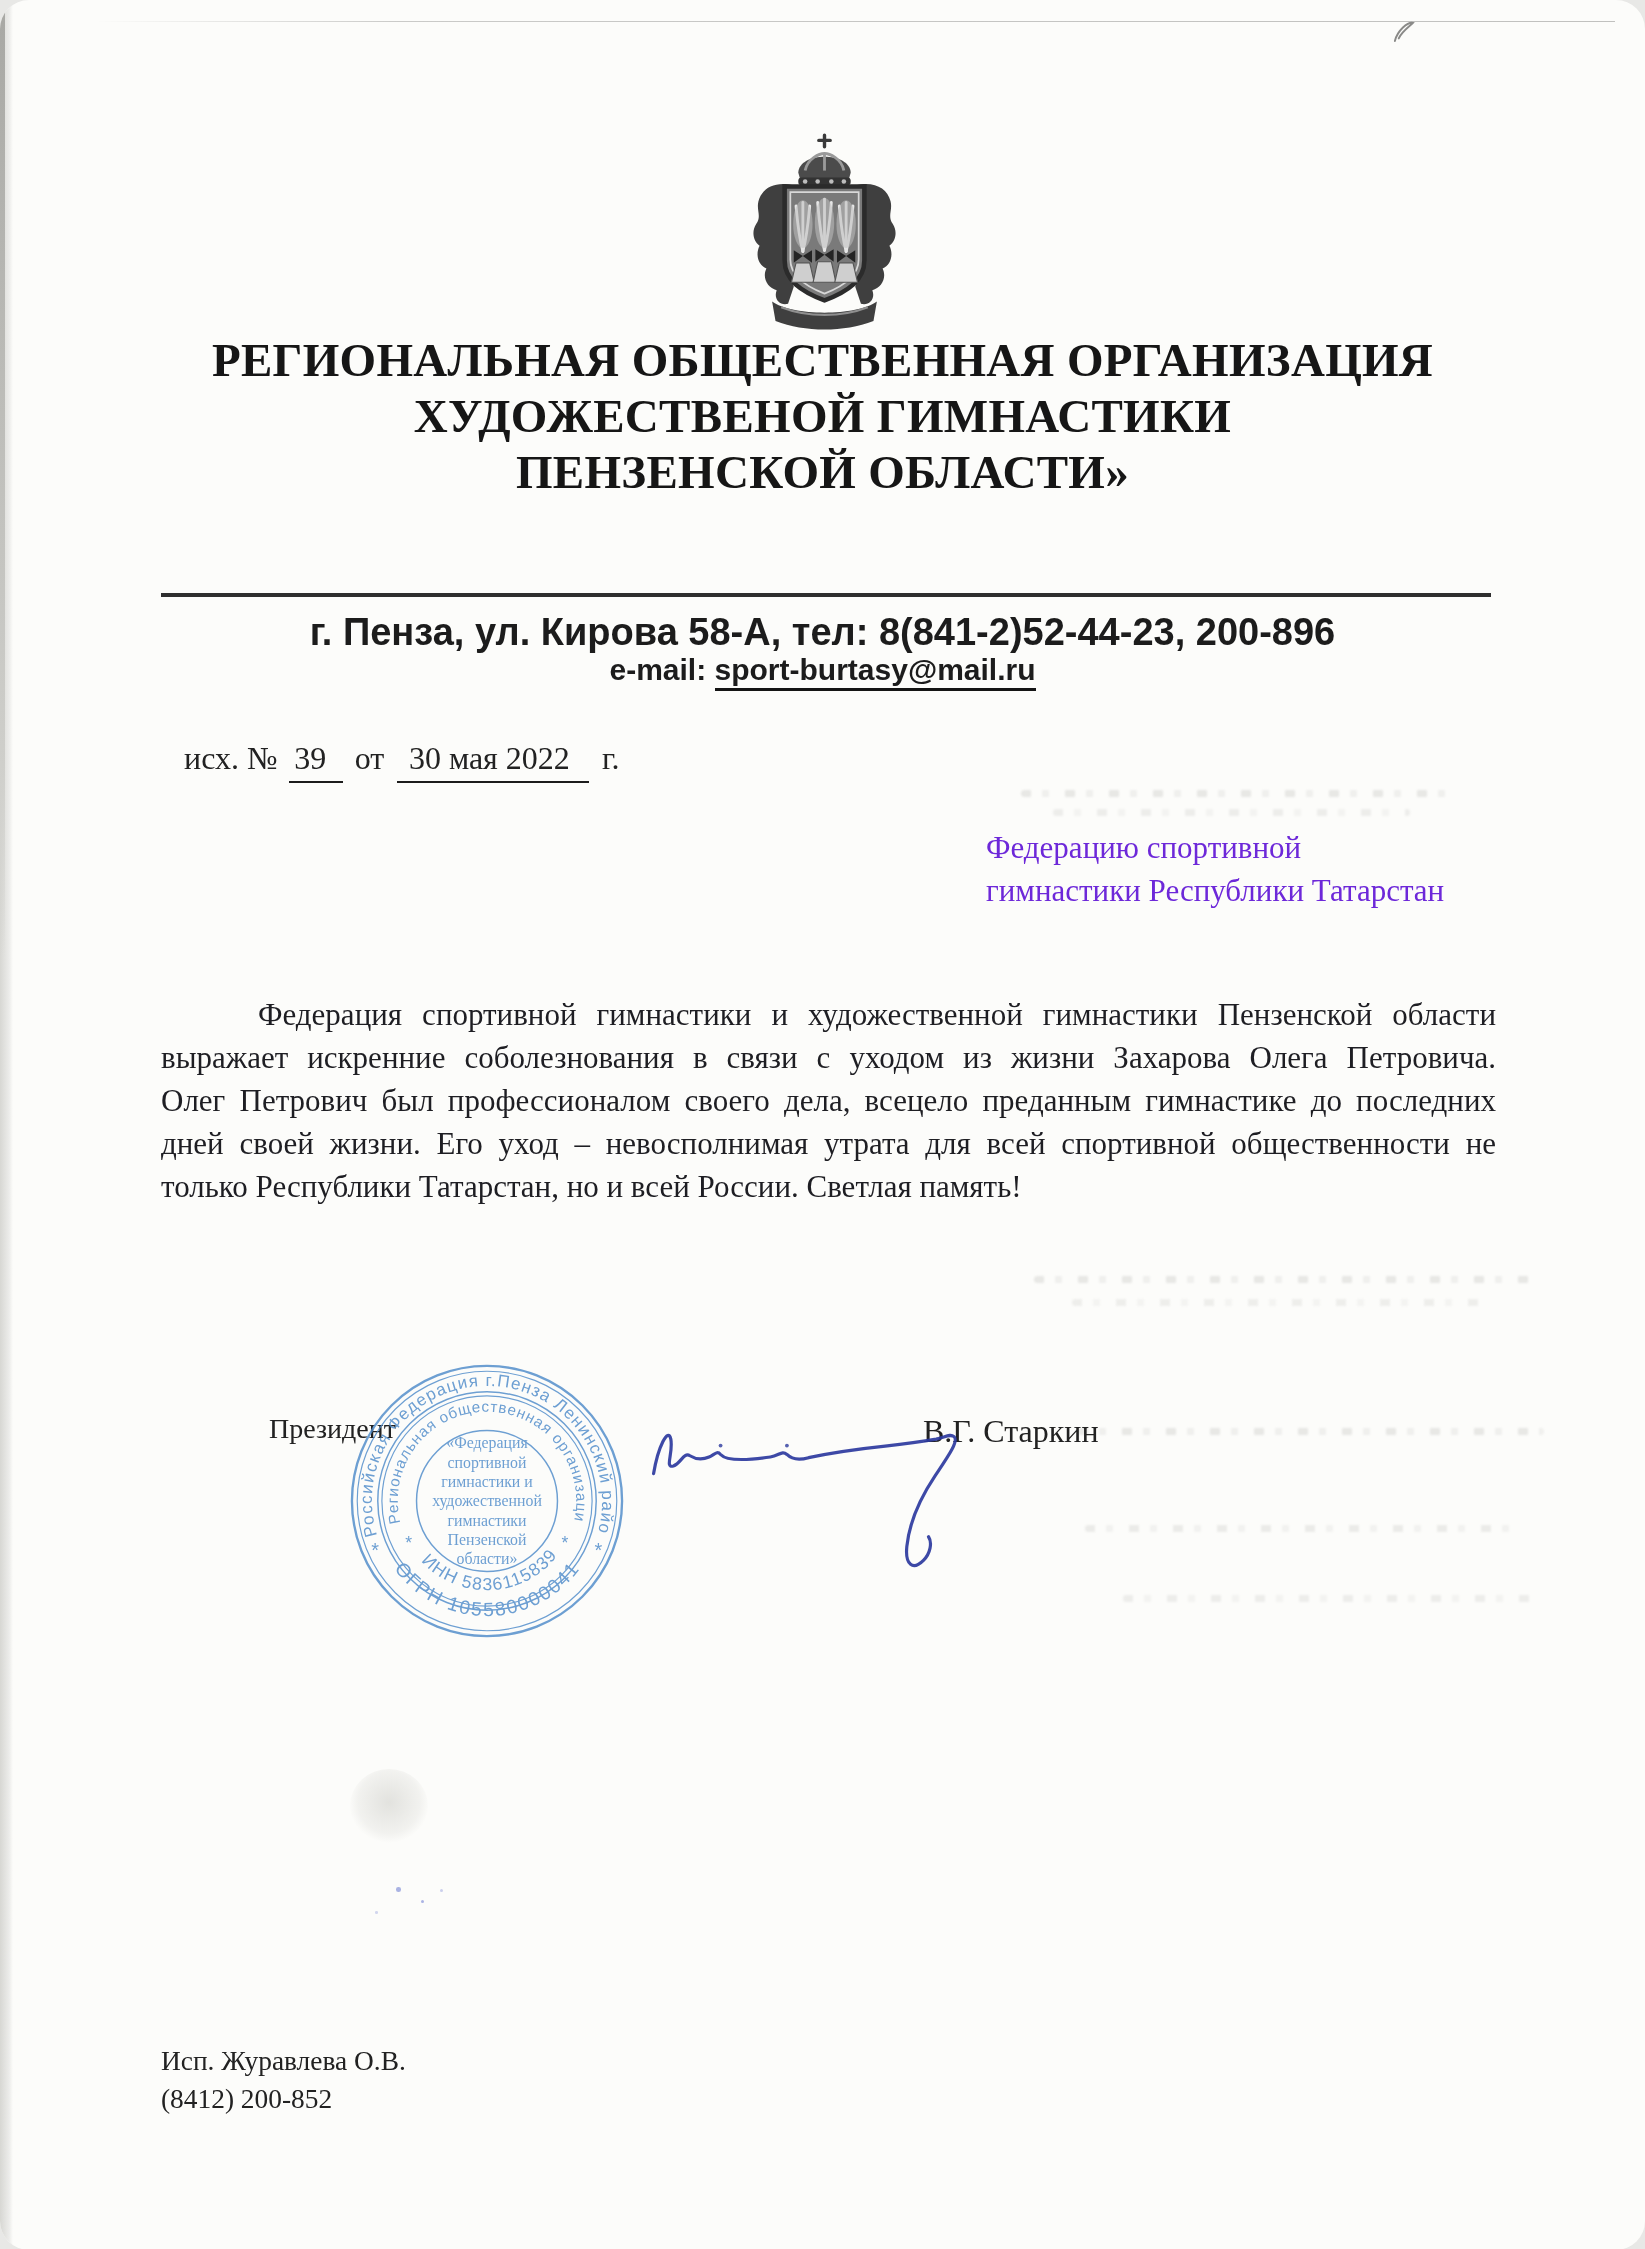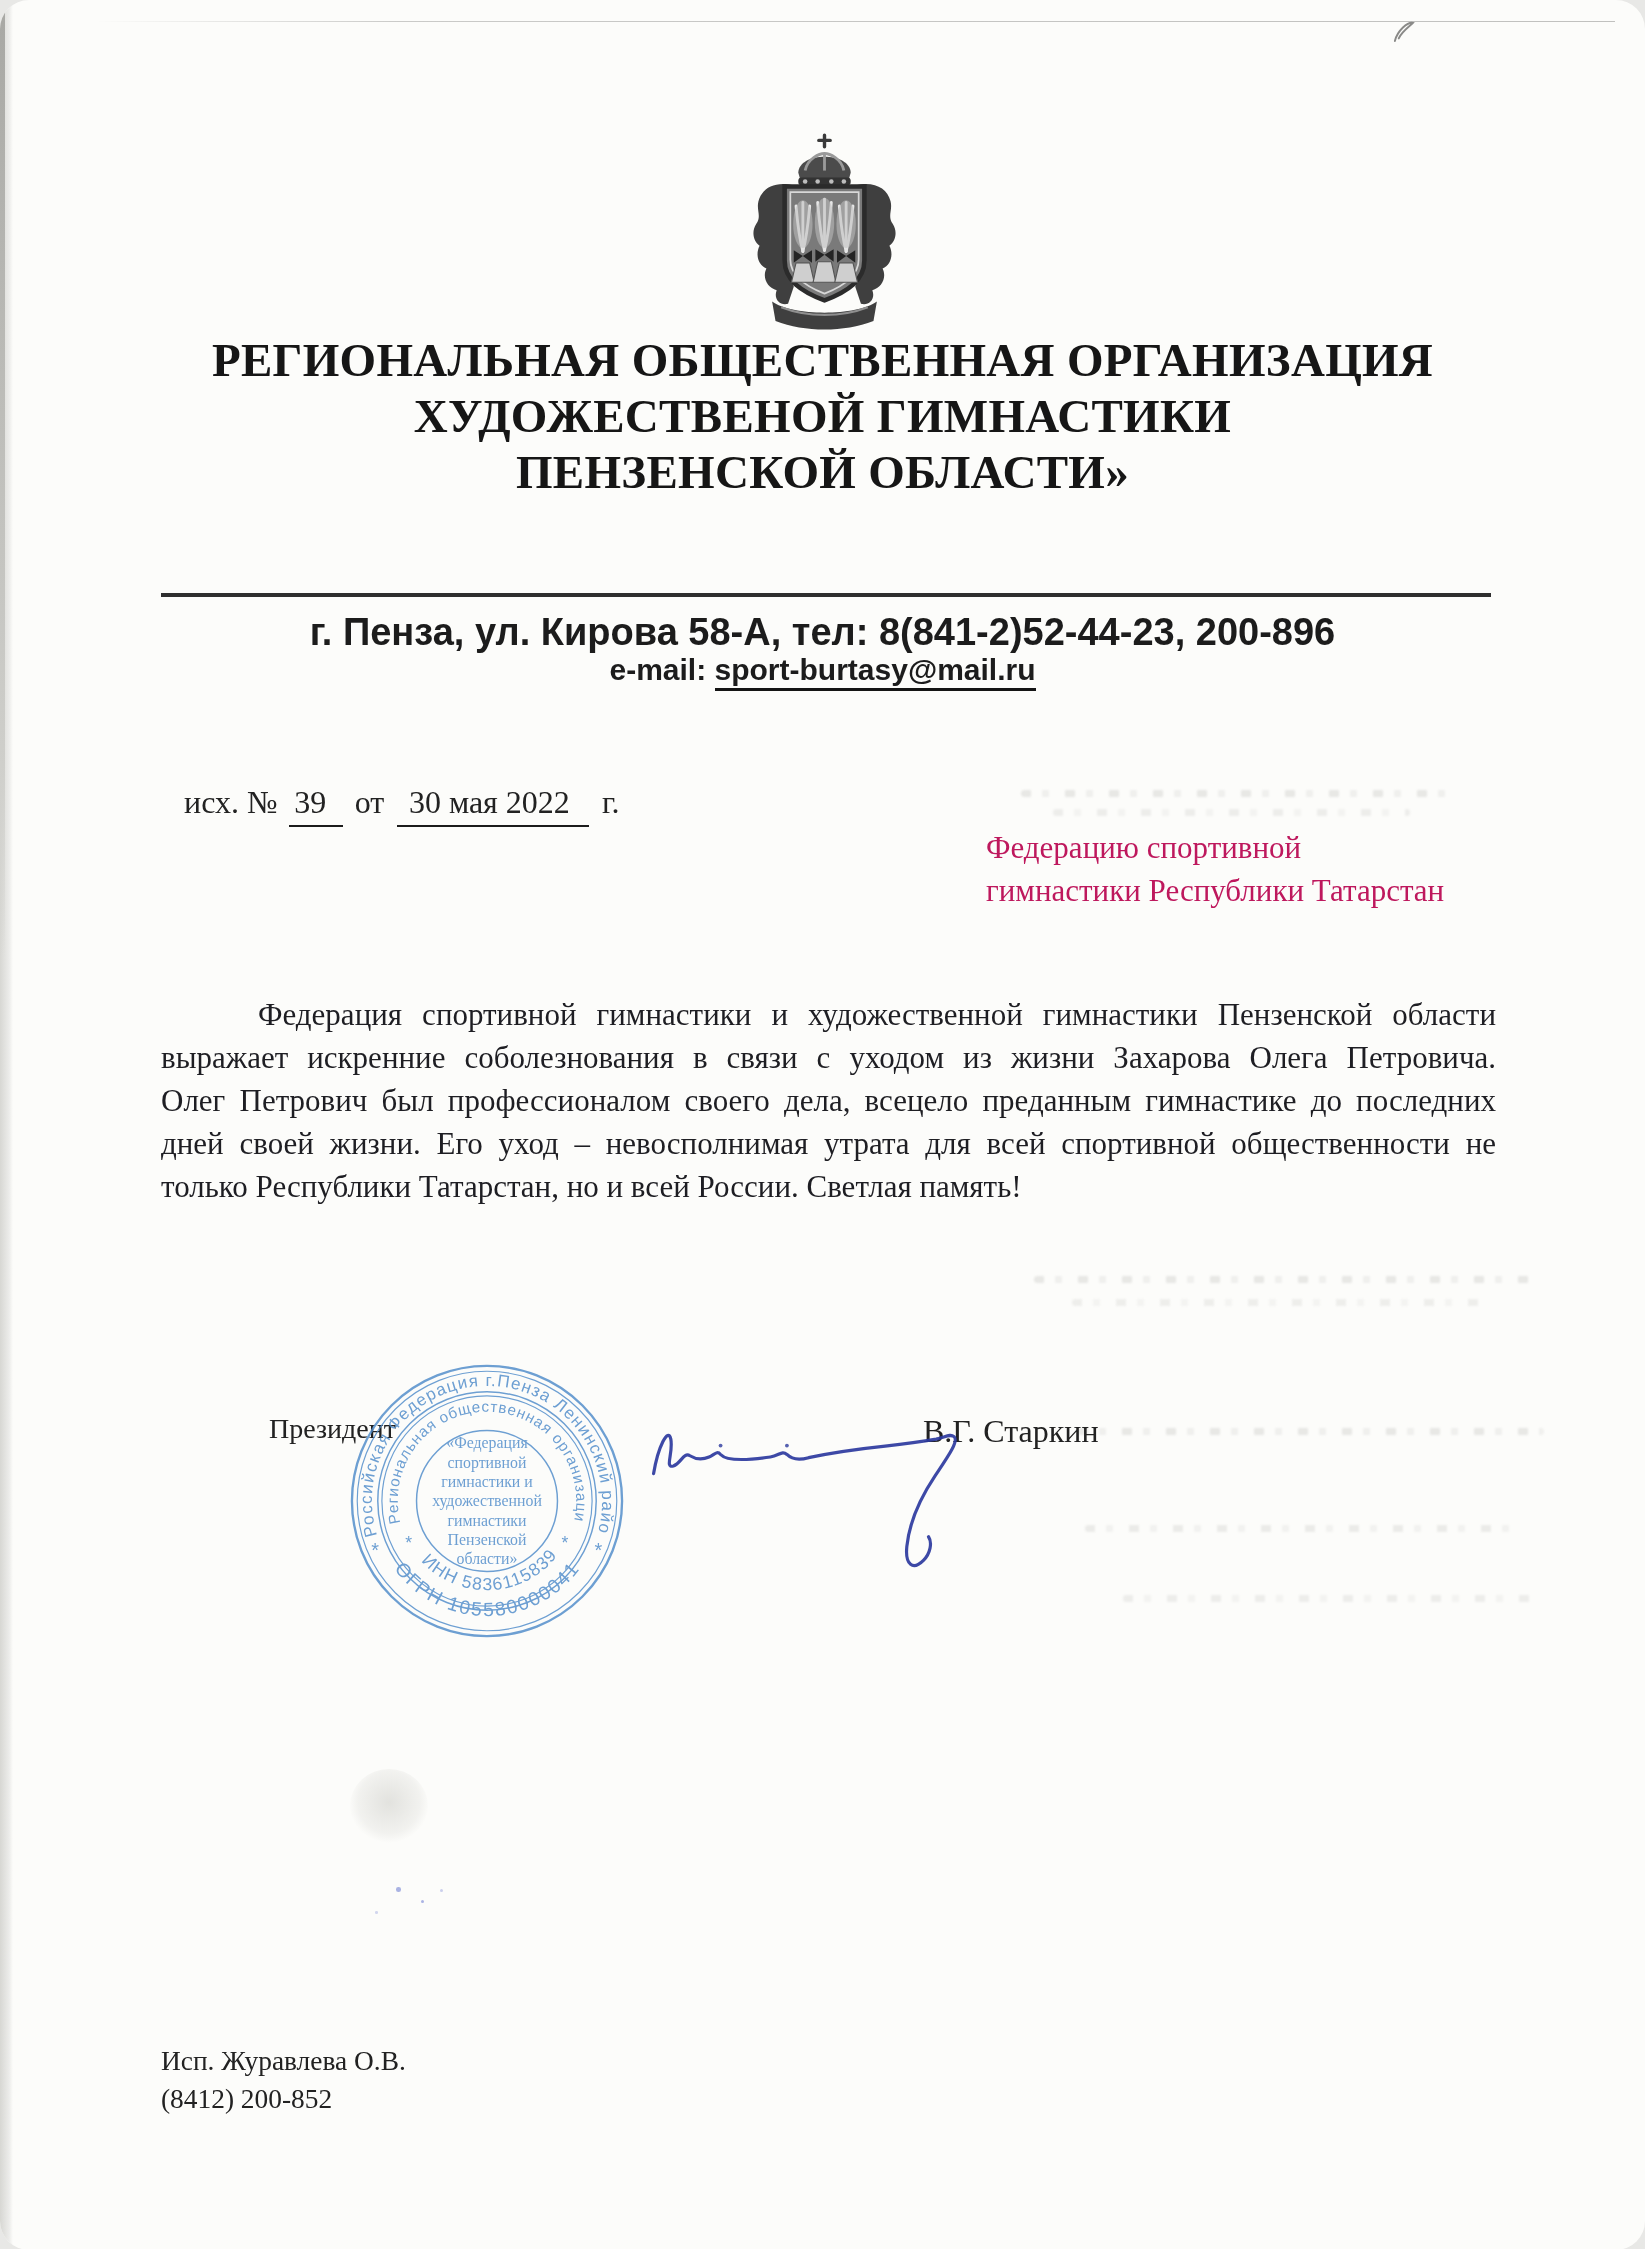--- a/index.html
+++ b/index.html
@@ -32,26 +32,26 @@
   }
   .rule{position:absolute;left:161px;top:593px;width:1330px;height:3.8px;background:#2e2e2e;}
   .addr{position:absolute;left:0;width:1645px;text-align:center;
     font-family:"Liberation Sans",sans-serif;font-weight:bold;color:#1c1c1c;}
   .addr1{top:611px;font-size:38px;}
   .addr2{top:653px;font-size:30px;}
   .email-u{border-bottom:3.2px solid #141414;padding-bottom:2px;}
 
   
   .ref{position:absolute;left:184px;top:740px;font-size:32px;color:#222;}
-  .ref span{display:inline-block;margin-top:44px;}
+  .ref span{display:inline-block;}
   .u-num{border-bottom:2.6px solid #1c1c1c;padding:0 16.6px 3.8px 5.1px;margin:0 3.8px;}
   .u-date{border-bottom:2.6px solid #1c1c1c;padding:0 19px 3.8px 11.5px;margin:0 5.1px;}
 
   
-  .recipient{position:absolute;left:986px;top:826px;font-size:31px;line-height:43px;color:#be185d;}
+  .recipient{position:absolute;left:986px;top:826px;font-size:31px;line-height:43px;color:#6d28d9;}
 
   
   .body-par{position:absolute;left:161px;top:993px;width:1335px;font-size:31px;line-height:43px;color:#1e1e23;}
   .bline{text-align:justify;text-align-last:justify;}
   .bline.first{text-indent:97px;}
   .bline.last{text-align:center;text-align-last:left;}
 
   
   .sig-title{position:absolute;left:269px;top:1413px;font-size:28px;color:#222;}
   .sig-name{position:absolute;left:923px;top:1413px;font-size:32px;color:#222;}

